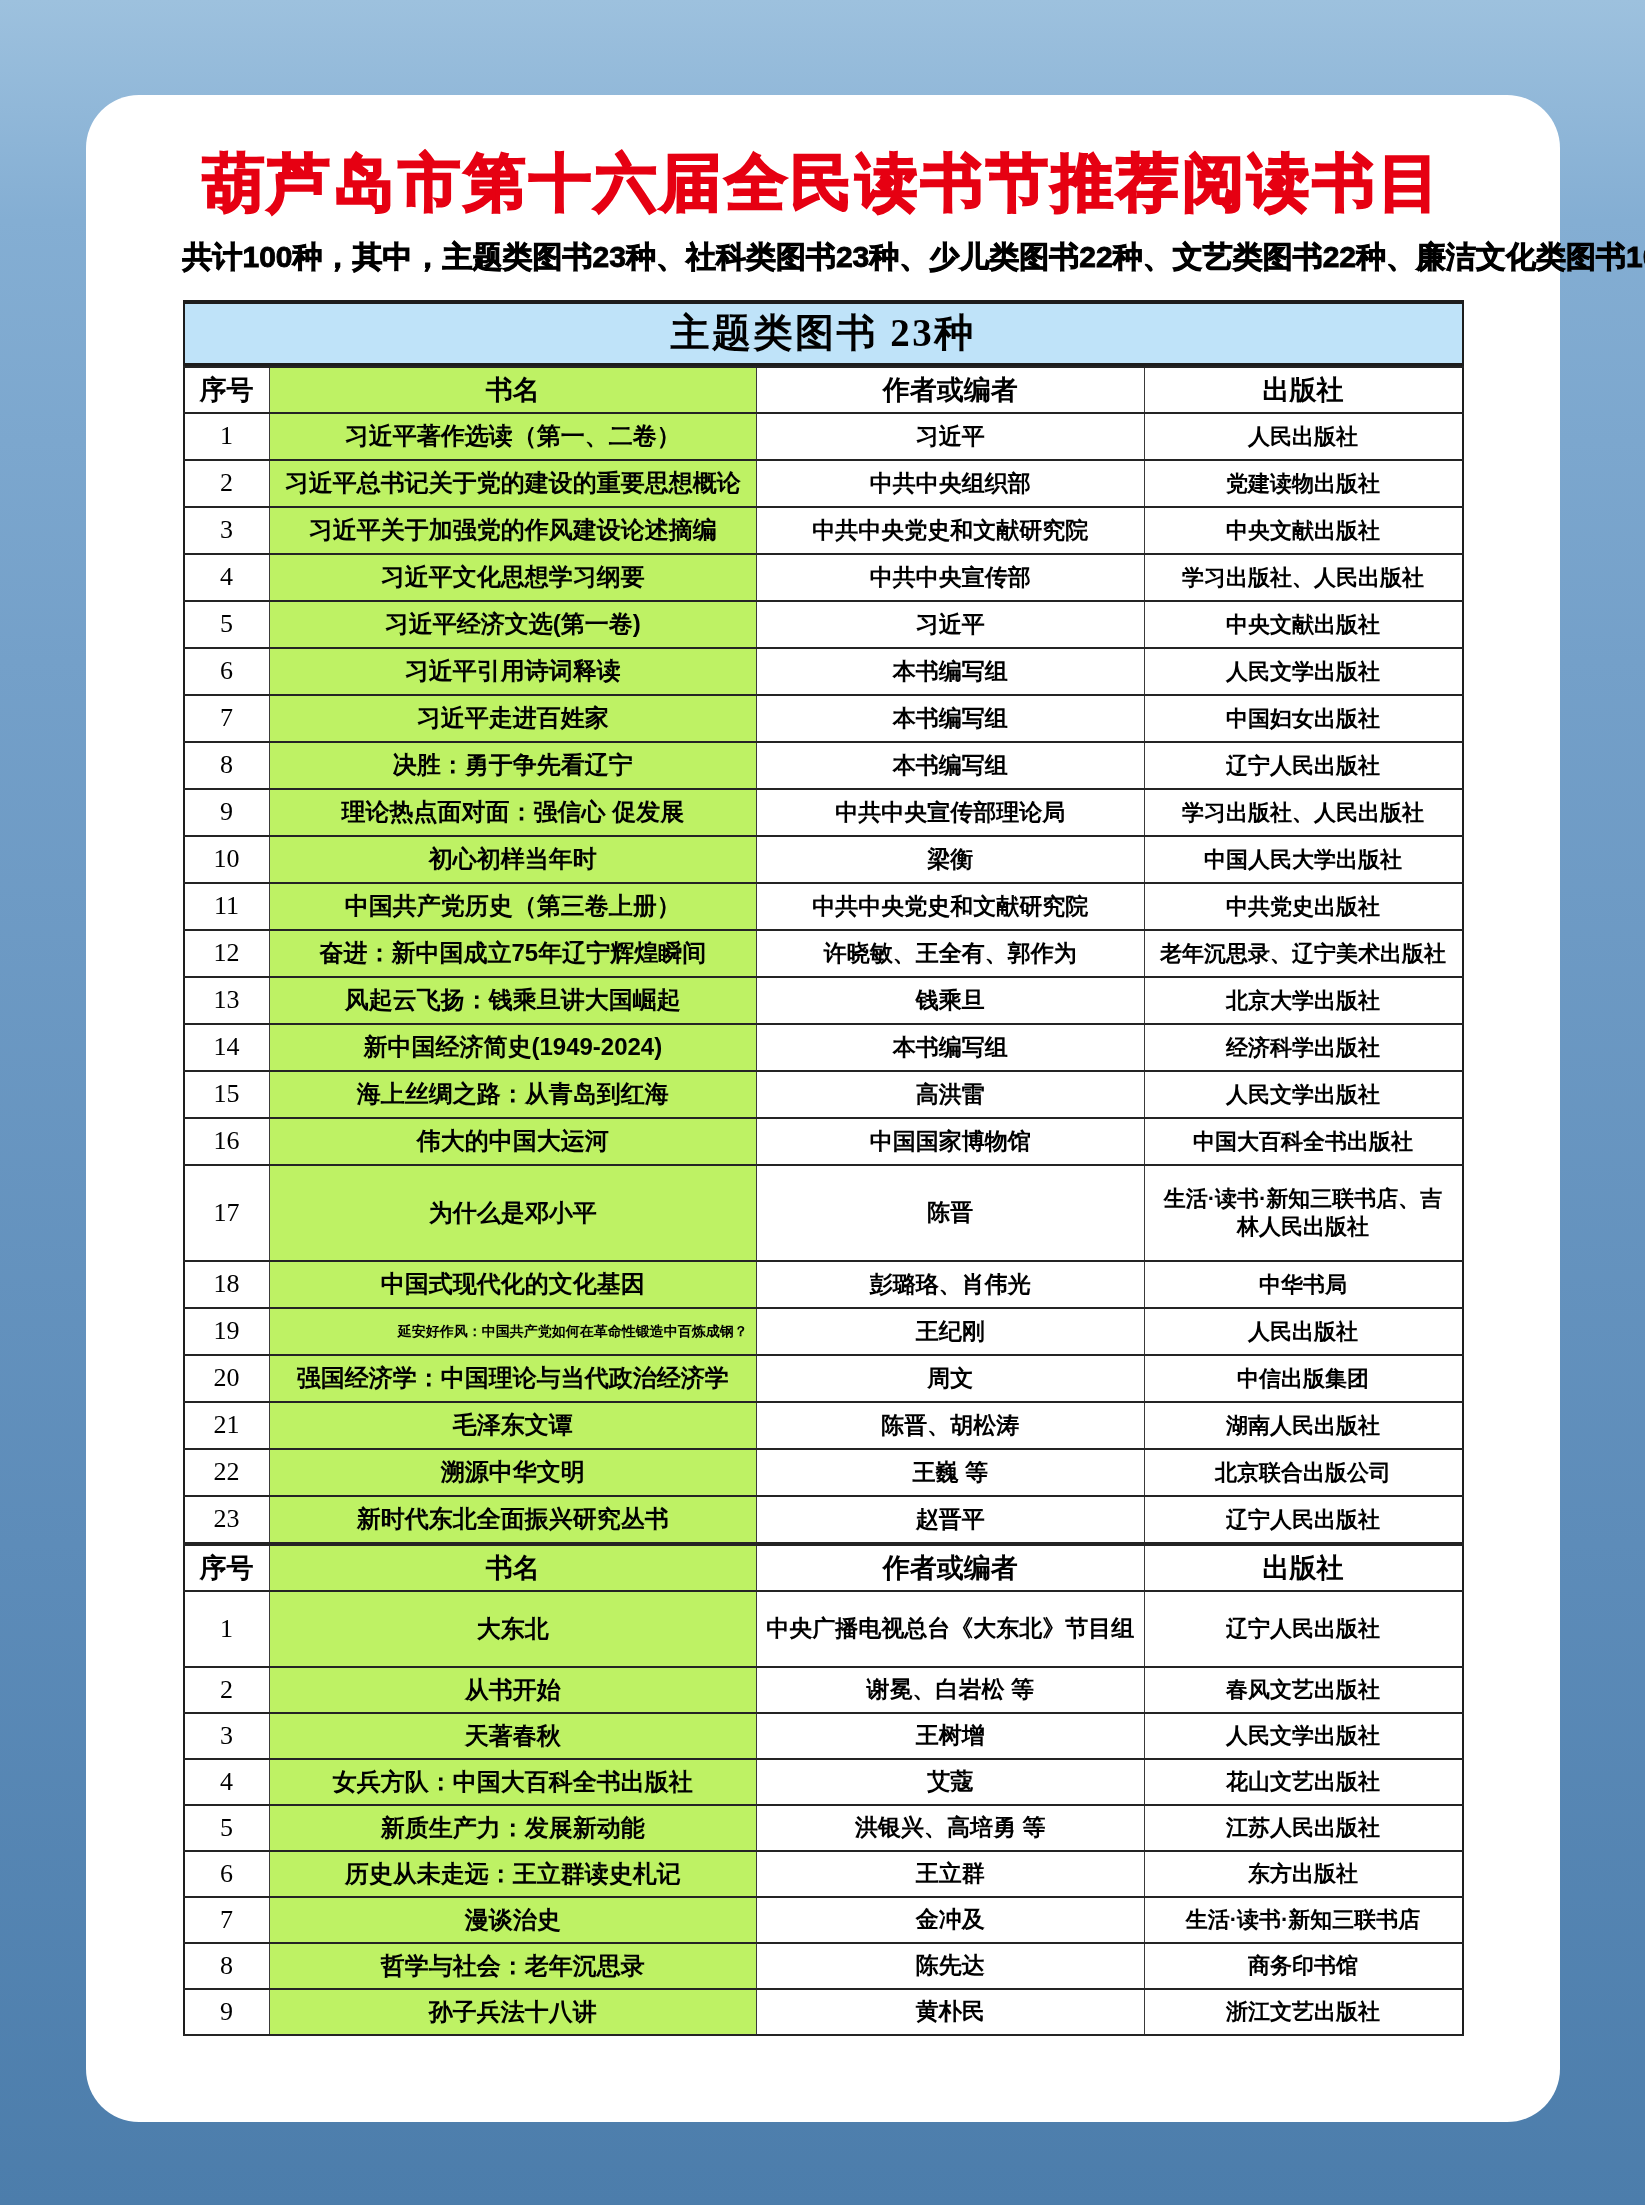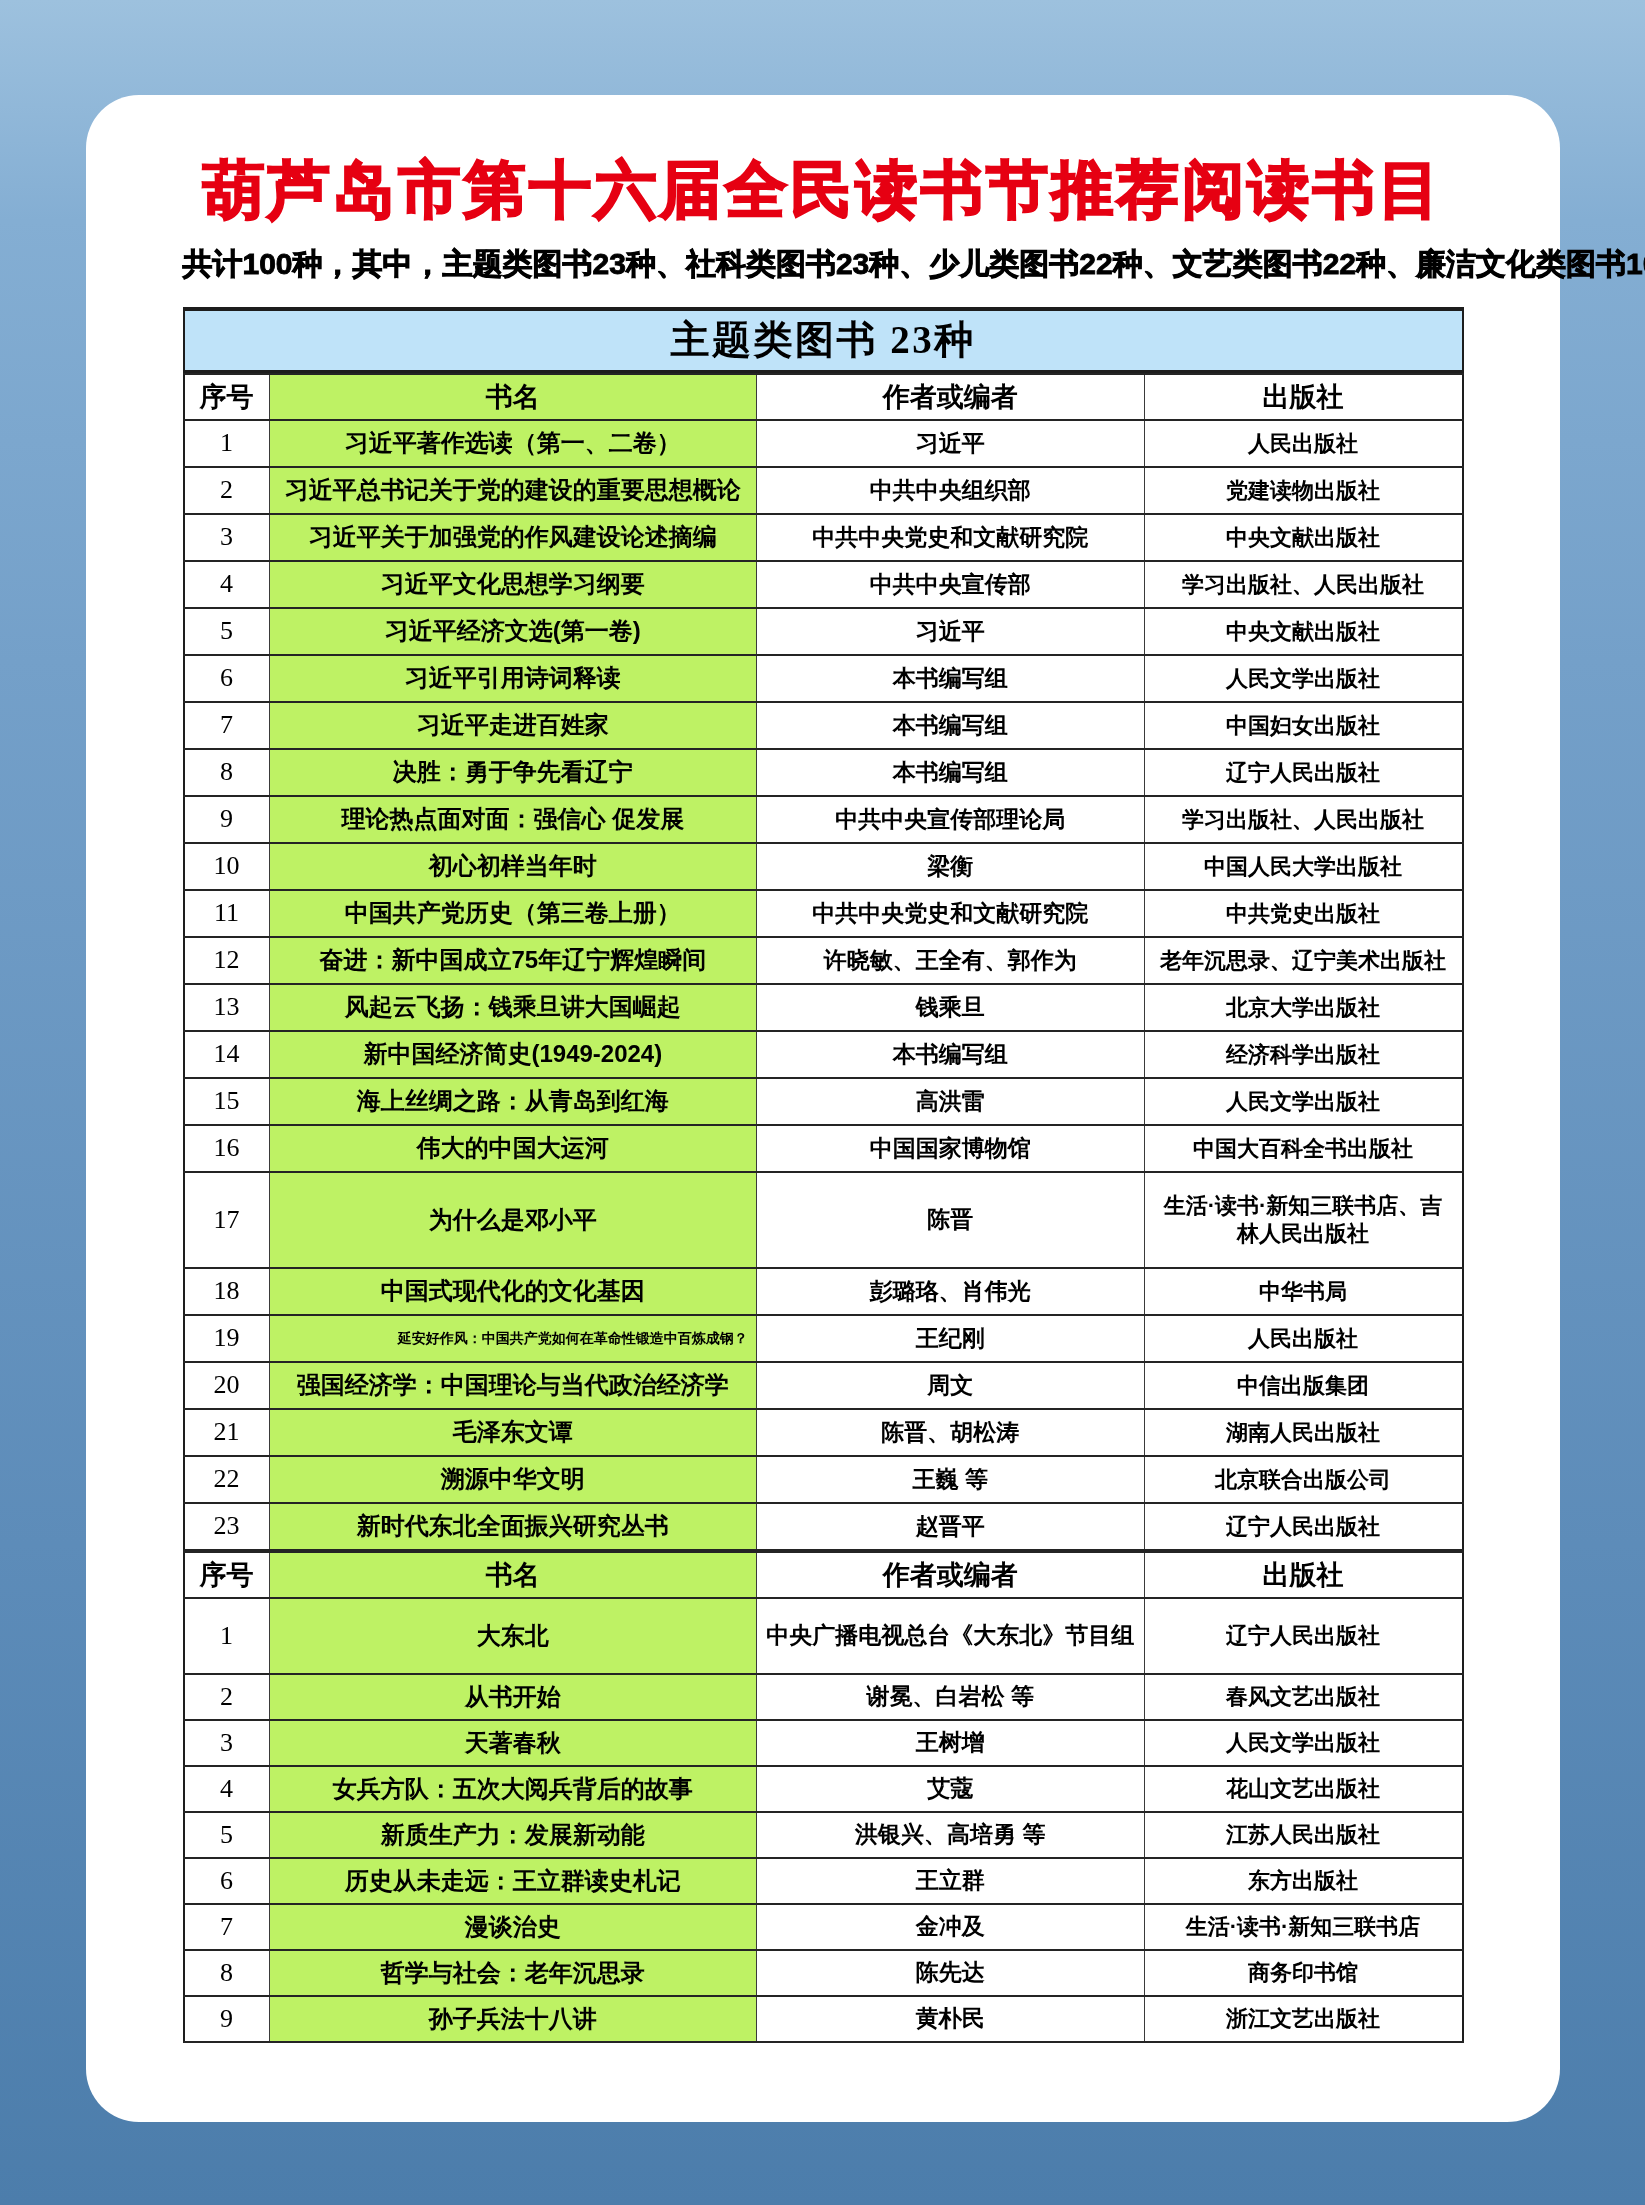--- a/index.html
+++ b/index.html
@@ -8,21 +8,21 @@
     font-family: "Liberation Sans", "DejaVu Sans", sans-serif;
     background: linear-gradient(180deg, #9dc1de 0%, #84aed3 10%, #74a0c9 30%, #5d8cb9 70%, #4c7dab 100%);
     position: relative;
   }
   .card {
     position: absolute; left: 86px; top: 95px;
     width: 1474px; height: 2027px;
     background: #ffffff; border-radius: 53px;
     box-sizing: border-box; padding-top: 46px;
   }
-  .content { width: 1281px; margin: 14px auto; }
+  .content { width: 1281px; margin: 7px auto; }
   .title {
     margin: 0; text-align: center;
     color: #e60012; font-size: 62px; font-weight: 900;
     letter-spacing: 3.3px; line-height: 1.12;
     -webkit-text-stroke: 2.1px #e60012;
     white-space: nowrap;
   }
   .subtitle {
     margin-top: 20px; text-align: center;
     font-size: 30px; font-weight: 800; color: #000;
@@ -506,21 +506,21 @@
               <td class="c-pub">
                 <div class="cw">人民文学出版社</div>
               </td>
             </tr>
 
             <tr>
               <td class="c-idx">
                 <div class="cw">4</div>
               </td>
               <td class="c-title">
-                <div class="cw">女兵方队：五次大阅兵背后的故事</div>
+                <div class="cw">女兵方队：中国大百科全书出版社</div>
               </td>
               <td class="c-author">
                 <div class="cw">艾蔻</div>
               </td>
               <td class="c-pub">
                 <div class="cw">花山文艺出版社</div>
               </td>
             </tr>
 
             <tr>

